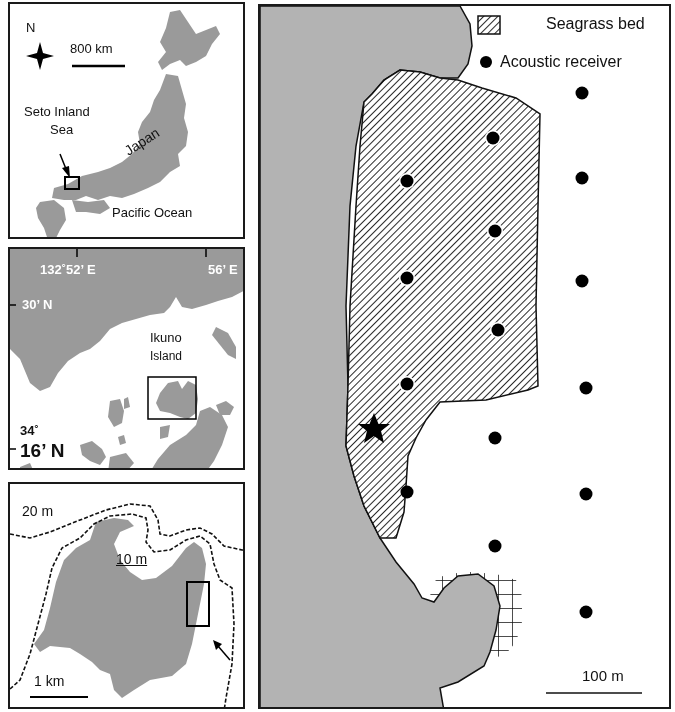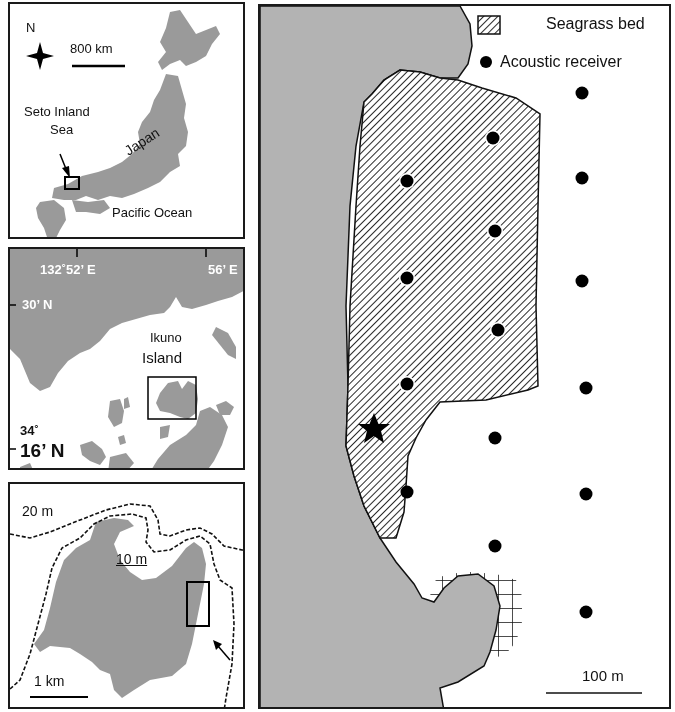--- a/index.html
+++ b/index.html
@@ -69,21 +69,21 @@
     <line x1="196" y1="0" x2="196" y2="8" stroke="#000" stroke-width="1.5"></line>
     <line x1="0" y1="56" x2="6" y2="56" stroke="#000" stroke-width="1.5"></line>
     <line x1="0" y1="200" x2="6" y2="200" stroke="#000" stroke-width="1.5"></line>
   </svg>
   <div class="lbl white" style="left:30px; top:14px; font-size:13px;">132˚52’ E</div>
   <div class="lbl white" style="left:198px; top:14px; font-size:13px;">56’ E</div>
   <div class="lbl white" style="left:12px; top:49px; font-size:13px;">30’ N</div>
   <div class="lbl bold" style="left:10px; top:175px; font-size:13px;text-align:center;">34˚</div>
   <div class="lbl bold" style="left:10px; top:192px; font-size:19px;">16’ N</div>
   <div class="lbl" style="left:140px; top:82px; font-size:13px;">Ikuno</div>
-  <div class="lbl" style="left:132px; top:101px; font-size:15px;text-align:right;">Island</div>
+  <div class="lbl" style="left:140px; top:101px; font-size:12px;text-align:right;">Island</div>
 </div>
 
 <div class="panel" style="left:8px; top:482px; width:237px; height:227px;text-align:right;">
   <svg width="237" height="227" viewBox="0 0 237 227">
 
     <path d="M86,38 L104,34 L118,36 L124,42 L110,48 L104,60 L110,76 L120,88 L132,96 L146,94 L162,82 L176,64 L184,58 L192,64 L196,80 L194,100 L190,120 L186,140 L182,160 L176,180 L162,192 L140,196 L124,206 L112,214 L104,206 L100,190 L90,186 L82,178 L70,170 L60,164 L40,162 L30,168 L24,160 L34,146 L40,124 L46,98 L54,76 L66,64 L80,56 Z" fill="#9a9a9a"></path>
 
     <path d="M0,205 L10,196 L20,170 L28,140 L36,110 L42,84 L52,64 L70,54 L84,40 L100,32 L122,30 L136,34 L138,46 L136,58 L144,68 L160,66 L176,56 L190,52 L200,60 L204,80 L210,96 L222,104 L224,140 L222,180 L216,214 L214,227" fill="none" stroke="#111" stroke-width="1.6" stroke-dasharray="4,2"></path>
 
     <path d="M0,50 L20,54 L40,48 L70,36 L96,26 L120,20 L140,22 L148,36 L150,50 L160,52 L176,46 L190,44 L202,50 L214,62 L232,66 L237,66" fill="none" stroke="#111" stroke-width="1.6" stroke-dasharray="4,2"></path>

